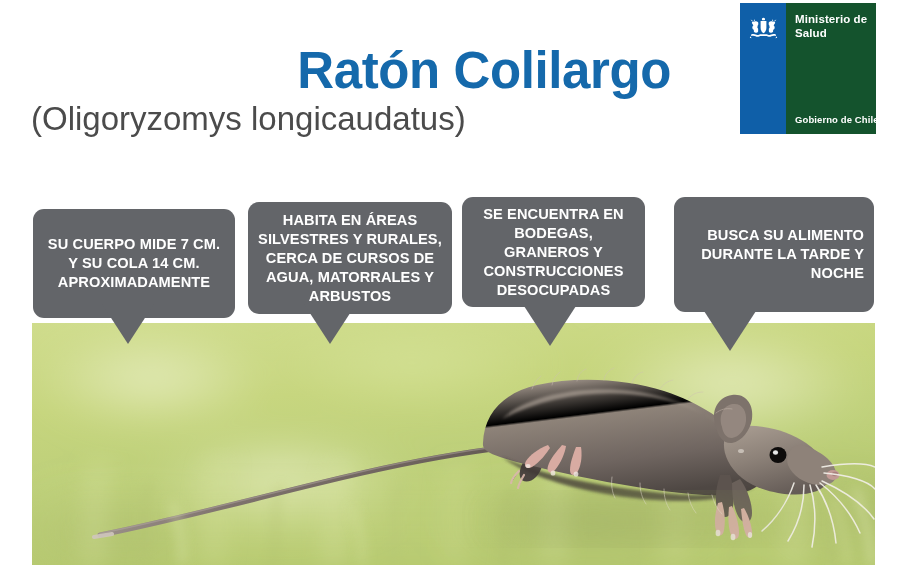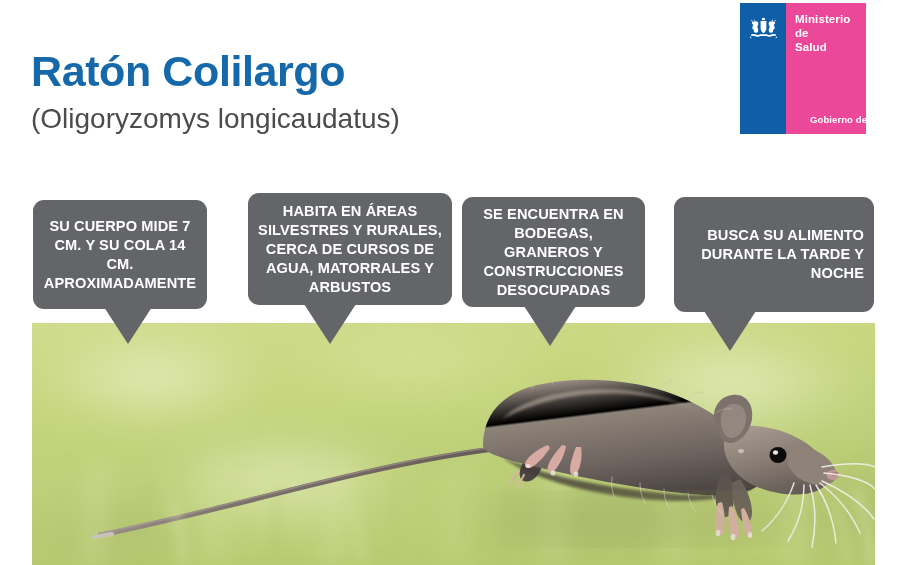--- a/index.html
+++ b/index.html
@@ -23,30 +23,31 @@
   }
 
   
   .title-block {
     position: absolute;
     left: 31px;
     top: 46px;
     width: 640px;
   }
   .main-title {
-    font-size: 43px;
+    font-size: 51px;
     font-weight: bold;
     color: #1569ab;
     letter-spacing: -0.4px;
     line-height: 50px;
     margin: 0;
     white-space: nowrap;
+    text-align: right;
   }
   .sub-title {
-    font-size: 28px;
+    font-size: 33px;
     font-weight: normal;
     color: #4b4b4b;
     line-height: 42px;
     margin: 0;
     margin-top: 2px;
     white-space: nowrap;
   }
 
   
   .logo {
@@ -57,23 +58,23 @@
     height: 131px;
     display: flex;
   }
   .logo-blue {
     width: 46px;
     height: 131px;
     background: #0f5fa8;
     position: relative;
   }
   .logo-red {
-    width: 80px;
+    width: 90px;
     height: 131px;
-    background: #ec4899;
+    background: #14532d;
     position: relative;
   }
   .logo-crest {
     position: absolute;
     left: 7px;
     top: 8px;
     width: 33px;
     height: 33px;
   }
   .logo-ministry {
@@ -81,21 +82,21 @@
     left: 9px;
     top: 9px;
     color: #ffffff;
     font-size: 11.5px;
     font-weight: bold;
     line-height: 14px;
     letter-spacing: 0.1px;
   }
   .logo-gov {
     position: absolute;
-    left: 24px;
+    left: 9px;
     bottom: 9px;
     color: #ffffff;
     font-size: 9.5px;
     font-weight: bold;
     letter-spacing: 0.1px;
     white-space: nowrap;
   }
 
   
   .callout {
@@ -178,26 +179,26 @@
     </div>
     <div class="logo-red">
       <div class="logo-ministry">
         <div>Ministerio de</div>
         <div>Salud</div>
       </div>
       <div class="logo-gov">Gobierno de Chile</div>
     </div>
   </div>
 
-  <div class="callout" style="left:33px; top:200px; width:174px; height:109px;">
+  <div class="callout" style="left:33px; top:209px; width:202px; height:109px;">
     <span class="callout-text">SU CUERPO MIDE 7 CM. Y SU COLA 14 CM. APROXIMADAMENTE</span>
   </div>
   <div class="callout-tail" style="left:102px; top:304px;"></div>
 
-  <div class="callout" style="left:248px; top:193px; width:204px; height:112px;">
+  <div class="callout" style="left:248px; top:202px; width:204px; height:112px;">
     <span class="callout-text">HABITA EN ÁREAS SILVESTRES Y RURALES, CERCA DE CURSOS DE AGUA, MATORRALES Y ARBUSTOS</span>
   </div>
   <div class="callout-tail" style="left:304px; top:304px;"></div>
 
   <div class="callout" style="left:462px; top:197px; width:183px; height:110px;">
     <span class="callout-text">SE ENCUENTRA EN BODEGAS, GRANEROS Y CONSTRUCCIONES DESOCUPADAS</span>
   </div>
   <div class="callout-tail" style="left:524px; top:306px;"></div>
 
   <div class="callout" style="left:674px; top:197px; width:200px; height:115px;text-align:right;">

